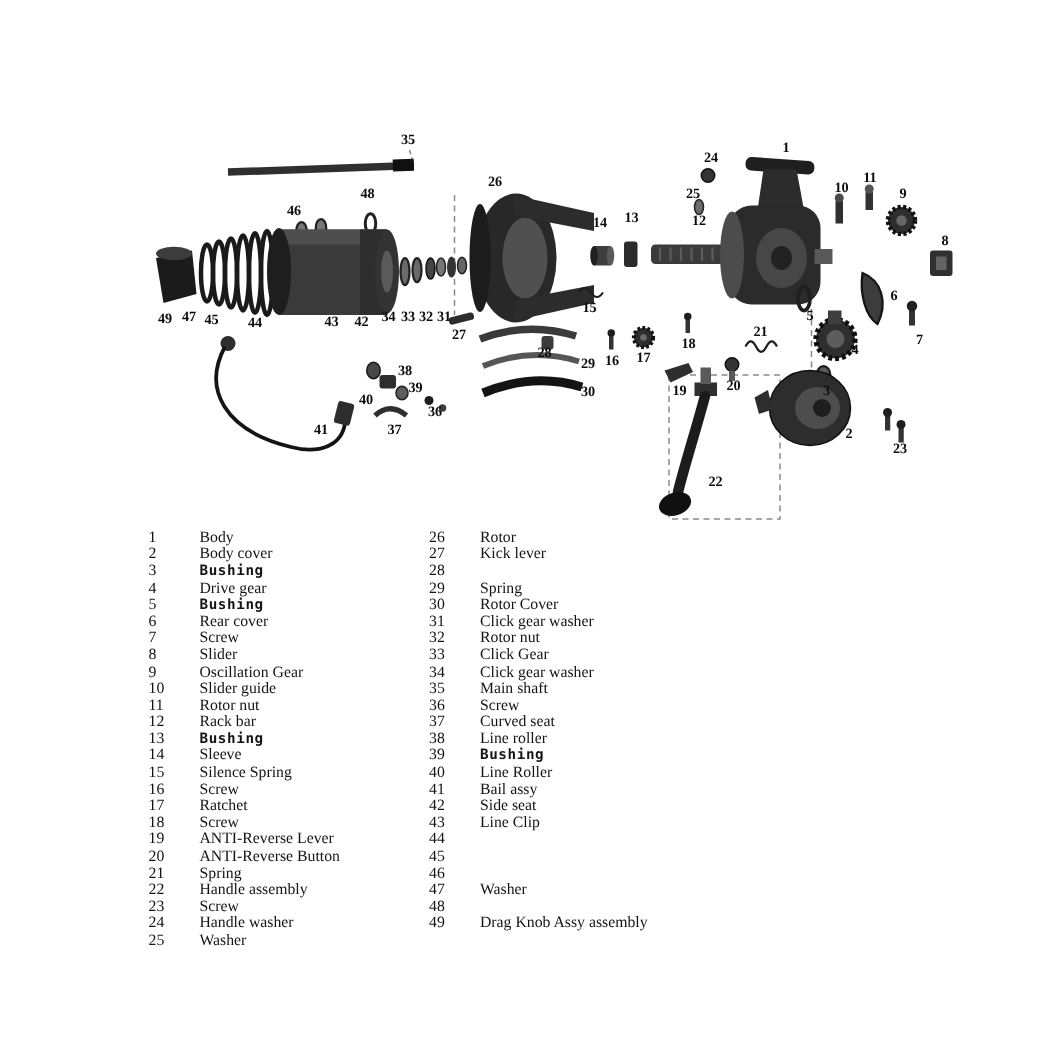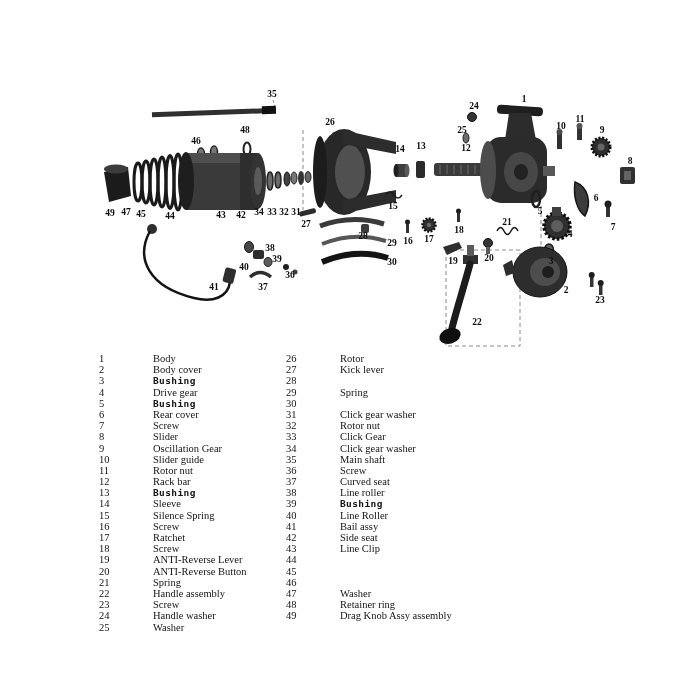--- a/index.html
+++ b/index.html
@@ -8,21 +8,21 @@
   .diagram-area{position:absolute;left:0;top:0;width:700px;height:352px;}
   .diagram-area svg{position:absolute;left:0;top:0;}
   .callout-layer{position:absolute;left:0;top:0;width:700px;height:352px;pointer-events:none;}
   .callout{position:absolute;transform:translate(-50%,-50%);font-size:9.5px;font-weight:bold;color:#0d0d0d;font-family:"Liberation Serif",serif;white-space:nowrap;}
   .parts-list{position:absolute;top:353px;left:0;width:700px;height:300px;}
   .parts-column{position:absolute;top:0;}
   .col-left{left:99px;width:185px;}
   .col-right{left:286px;width:240px;}
   .part-row{display:flex;height:11.2px;line-height:11.2px;font-size:10.5px;}
   .part-num{width:34px;flex:0 0 34px;}
-  .part-name{flex:1;white-space:nowrap;margin-left:20px;}
+  .part-name{flex:1;white-space:nowrap;}
   .mono{font-family:"DejaVu Sans Mono",monospace;font-size:9.5px;font-weight:bold;letter-spacing:.4px;}
 </style>
 </head>
 <body>
 
 <div class="page">
 
   <div class="diagram-area">
     <svg viewBox="0 0 700 352" width="700" height="352">
 
@@ -431,20 +431,21 @@
         </div>
         <div class="part-row">
           <span class="part-num">28</span>
         </div>
         <div class="part-row">
           <span class="part-num">29</span>
           <span class="part-name">Spring</span>
         </div>
         <div class="part-row">
           <span class="part-num">30</span>
+          <span class="part-name">Rotor Cover</span>
         </div>
         <div class="part-row">
           <span class="part-num">31</span>
           <span class="part-name">Click gear washer</span>
         </div>
         <div class="part-row">
           <span class="part-num">32</span>
           <span class="part-name">Rotor nut</span>
         </div>
         <div class="part-row">
@@ -499,21 +500,20 @@
         </div>
         <div class="part-row">
           <span class="part-num">46</span>
         </div>
         <div class="part-row">
           <span class="part-num">47</span>
           <span class="part-name">Washer</span>
         </div>
         <div class="part-row">
           <span class="part-num">48</span>
-          <span class="part-name">Retainer ring</span>
         </div>
         <div class="part-row">
           <span class="part-num">49</span>
           <span class="part-name">Drag Knob Assy assembly</span>
         </div>
       </div>
   </div>
 
 </div>
 

